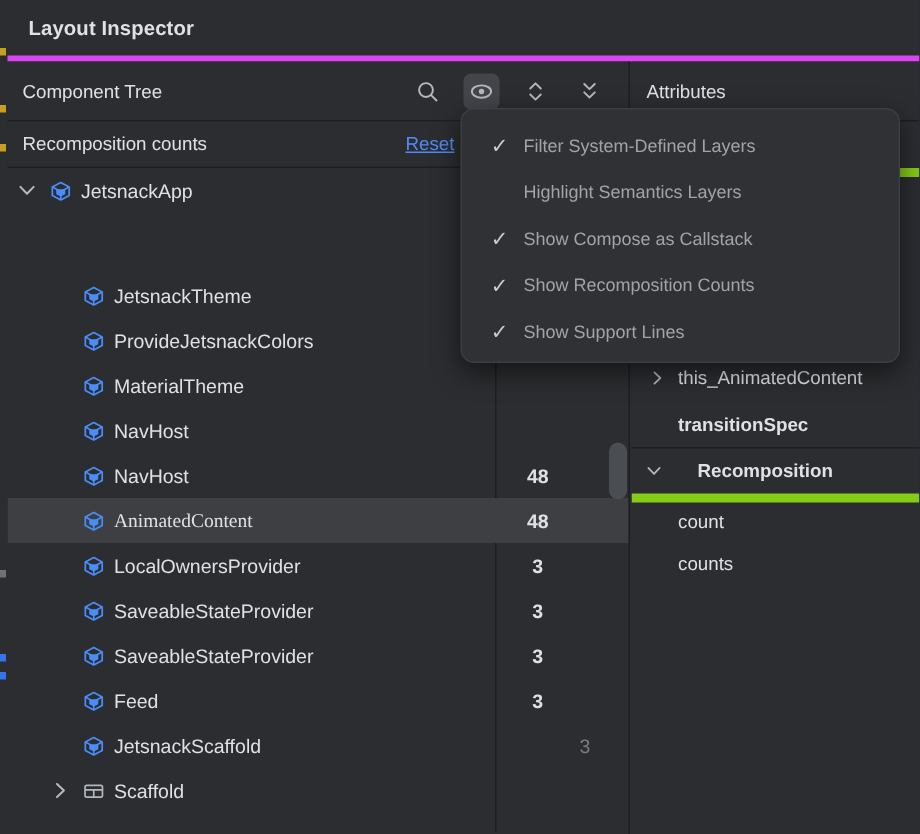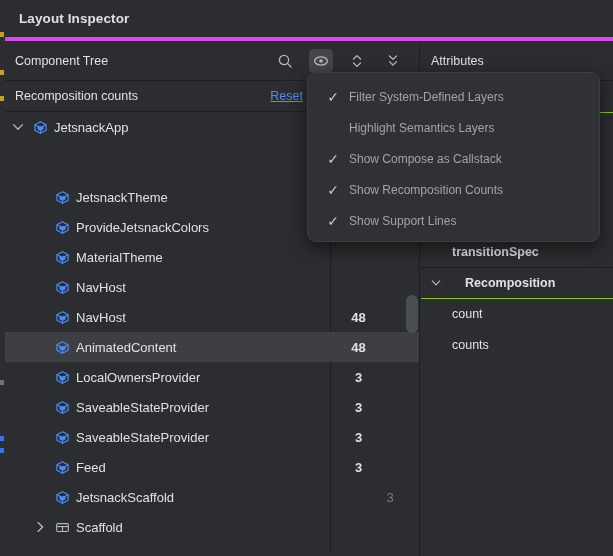--- a/index.html
+++ b/index.html
@@ -131,21 +131,21 @@
     border-bottom: 1px solid #1e1f22;
     font-size: 12.5px; color: #dfe1e5;
   }
   .attr-body { position: relative; height: 475px; overflow: hidden; }
   .attr-row {
     position: relative; height: 31px;
     display: flex; align-items: center;
   }
   .attr-row.section { font-weight: bold; }
   .attr-row.section.top { border-top: 1px solid #1e1f22; }
-  .attr-row.first-under-section { border-top: 1px solid #84cc16; }
+  .attr-row.first-under-section { border-top: 6px solid #84cc16; }
   .attr-row .twisty {
     position: absolute; left: 9px; width: 12px; height: 12px;
     display: flex; align-items: center; justify-content: center;
     color: #b4b8bf;
   }
   .attr-row .attr-label {
     position: absolute; left: 30px;
     font-size: 12.5px; color: #dfe1e5; white-space: nowrap;
   }
   .attr-row.section .attr-label { font-size: 12.5px; font-weight: bold; }
@@ -319,21 +319,21 @@
         </div>
         <div class="tree-row selected" style="top: 0px;">
           <span class="node-icon" style="left: 49px;">
             <svg width="15" height="15" viewBox="0 0 16 16" fill="none" stroke="#4a8df8" stroke-width="1.25" stroke-linejoin="round">
               <path d="M8 1.8 L14 5 L14 11 L8 14.2 L2 11 L2 5 Z"></path>
               <path d="M2 5 L8 8.2 L14 5"></path>
               <path d="M8 8.2 L8 14.2"></path>
               <path d="M5.4 6.6 L5.4 9.7 L8 11 L10.6 9.7 L10.6 6.6" fill="#4a8df8" stroke="#4a8df8"></path>
             </svg>
           </span>
-          <span class="node-label" style="left: 71px;">AnimatedContent</span>
+          <span class="node-label" style="left: 71px; font-family: Liberation Serif, serif;">AnimatedContent</span>
           <span class="count">48</span>
         </div>
         <div class="tree-row" style="top: 0px;">
           <span class="node-icon" style="left: 49px;">
             <svg width="15" height="15" viewBox="0 0 16 16" fill="none" stroke="#4a8df8" stroke-width="1.25" stroke-linejoin="round">
               <path d="M8 1.8 L14 5 L14 11 L8 14.2 L2 11 L2 5 Z"></path>
               <path d="M2 5 L8 8.2 L14 5"></path>
               <path d="M8 8.2 L8 14.2"></path>
               <path d="M5.4 6.6 L5.4 9.7 L8 11 L10.6 9.7 L10.6 6.6" fill="#4a8df8" stroke="#4a8df8"></path>
             </svg>
@@ -425,20 +425,28 @@
         <div class="attr-row">
           <span class="attr-label" style="left: 31px;">contentAlignment</span>
         </div>
         <div class="attr-row">
           <span class="attr-label" style="left: 31px;">contentKey</span>
         </div>
         <div class="attr-row">
           <span class="attr-label" style="left: 31px;">modifier</span>
         </div>
         <div class="attr-row">
+          <span class="twisty" style="left: 11px;">
+            <svg width="14" height="14" viewBox="0 0 14 14" fill="none" stroke="#b4b8bf" stroke-width="1.35" stroke-linecap="round" stroke-linejoin="round">
+              <polyline points="5,2.6 9.6,7 5,11.4"></polyline>
+            </svg>
+          </span>
+          <span class="attr-label" style="left: 31px;">this_AnimatedContent</span>
+        </div>
+        <div class="attr-row">
           <span class="attr-label" style="left: 31px; font-weight: bold;">transitionSpec</span>
         </div>
         <div class="attr-row section top">
           <span class="twisty" style="left: 9px;">
             <svg width="14" height="14" viewBox="0 0 14 14" fill="none" stroke="#b4b8bf" stroke-width="1.35" stroke-linecap="round" stroke-linejoin="round">
               <polyline points="2.6,4.6 7,9.2 11.4,4.6"></polyline>
             </svg>
           </span>
           <span class="attr-label" style="left: 44px;">Recomposition</span>
         </div>

